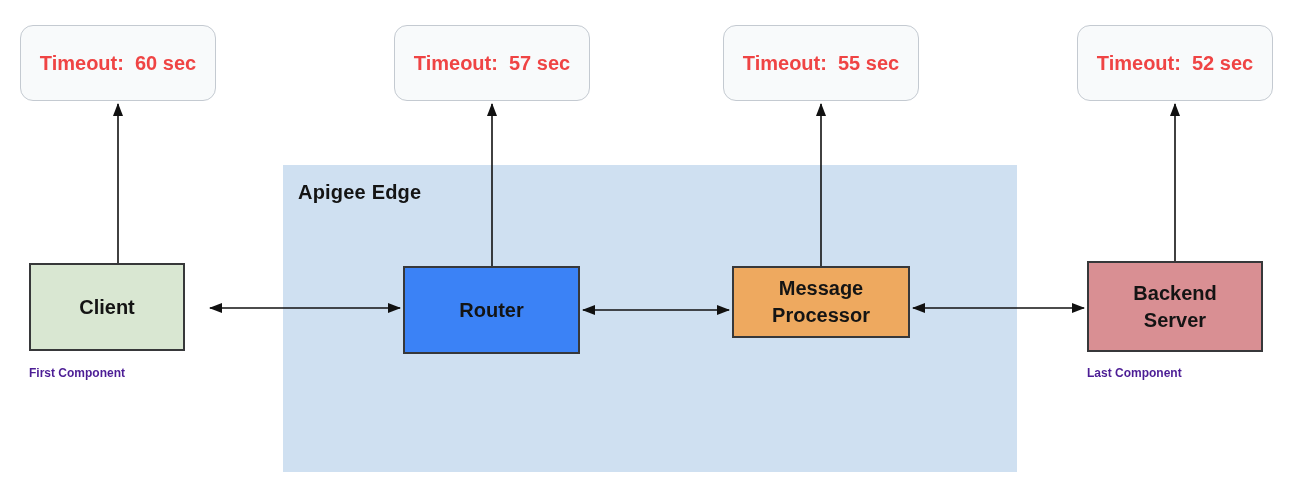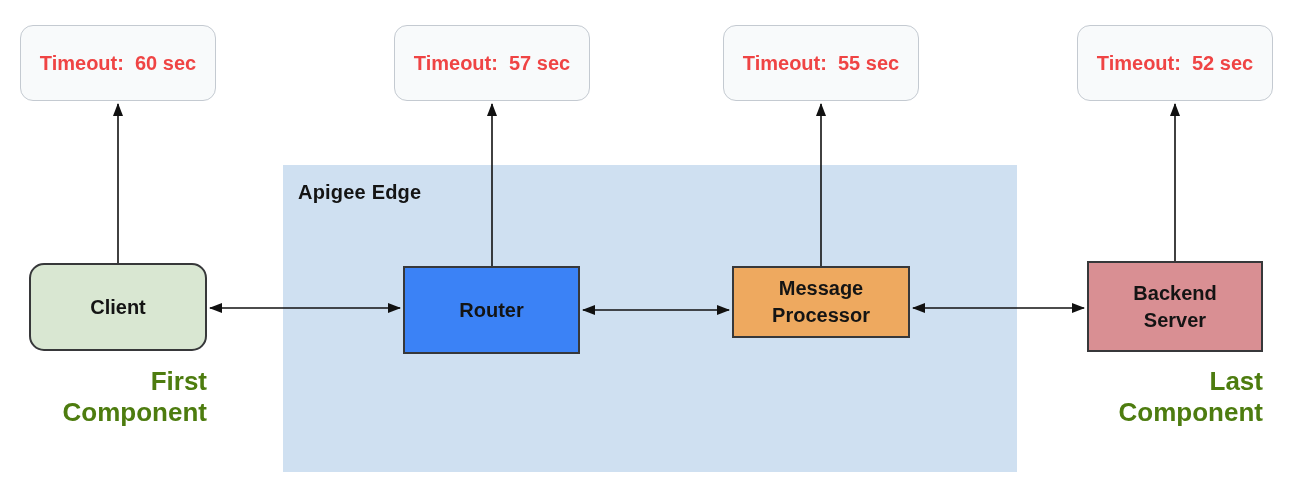--- a/index.html
+++ b/index.html
@@ -63,32 +63,32 @@
     justify-content: center;
     text-align: center;
   }
   .comp-label {
     font-size: 20px;
     font-weight: 700;
     color: #141414;
     line-height: 1.35;
     max-width: 132px;
   }
-  #comp-client  { left: 29px;   top: 263px; width: 178px; height: 88px; border-radius: 15px; }
+  #comp-client  { left: 29px;   top: 263px; width: 156px; height: 88px; }
   #comp-router  { left: 403px;  top: 266px; width: 177px; height: 88px; }
   #comp-mp      { left: 732px;  top: 266px; width: 178px; height: 72px; }
   #comp-backend { left: 1087px; top: 261px; width: 176px; height: 91px; }
 
   .caption {
     position: absolute;
     top: 366px;
-    font-size: 26px;
+    font-size: 12px;
     font-weight: 700;
-    color: #4d7c0f;
-    text-align: right;
+    color: #4c1d95;
+    text-align: left;
   }
   #caption-first { left: 29px;   width: 178px; }
   #caption-last  { left: 1087px; width: 176px; }
 
   .arrow-layer {
     position: absolute;
     left: 0;
     top: 0;
     width: 1300px;
     height: 496px;

